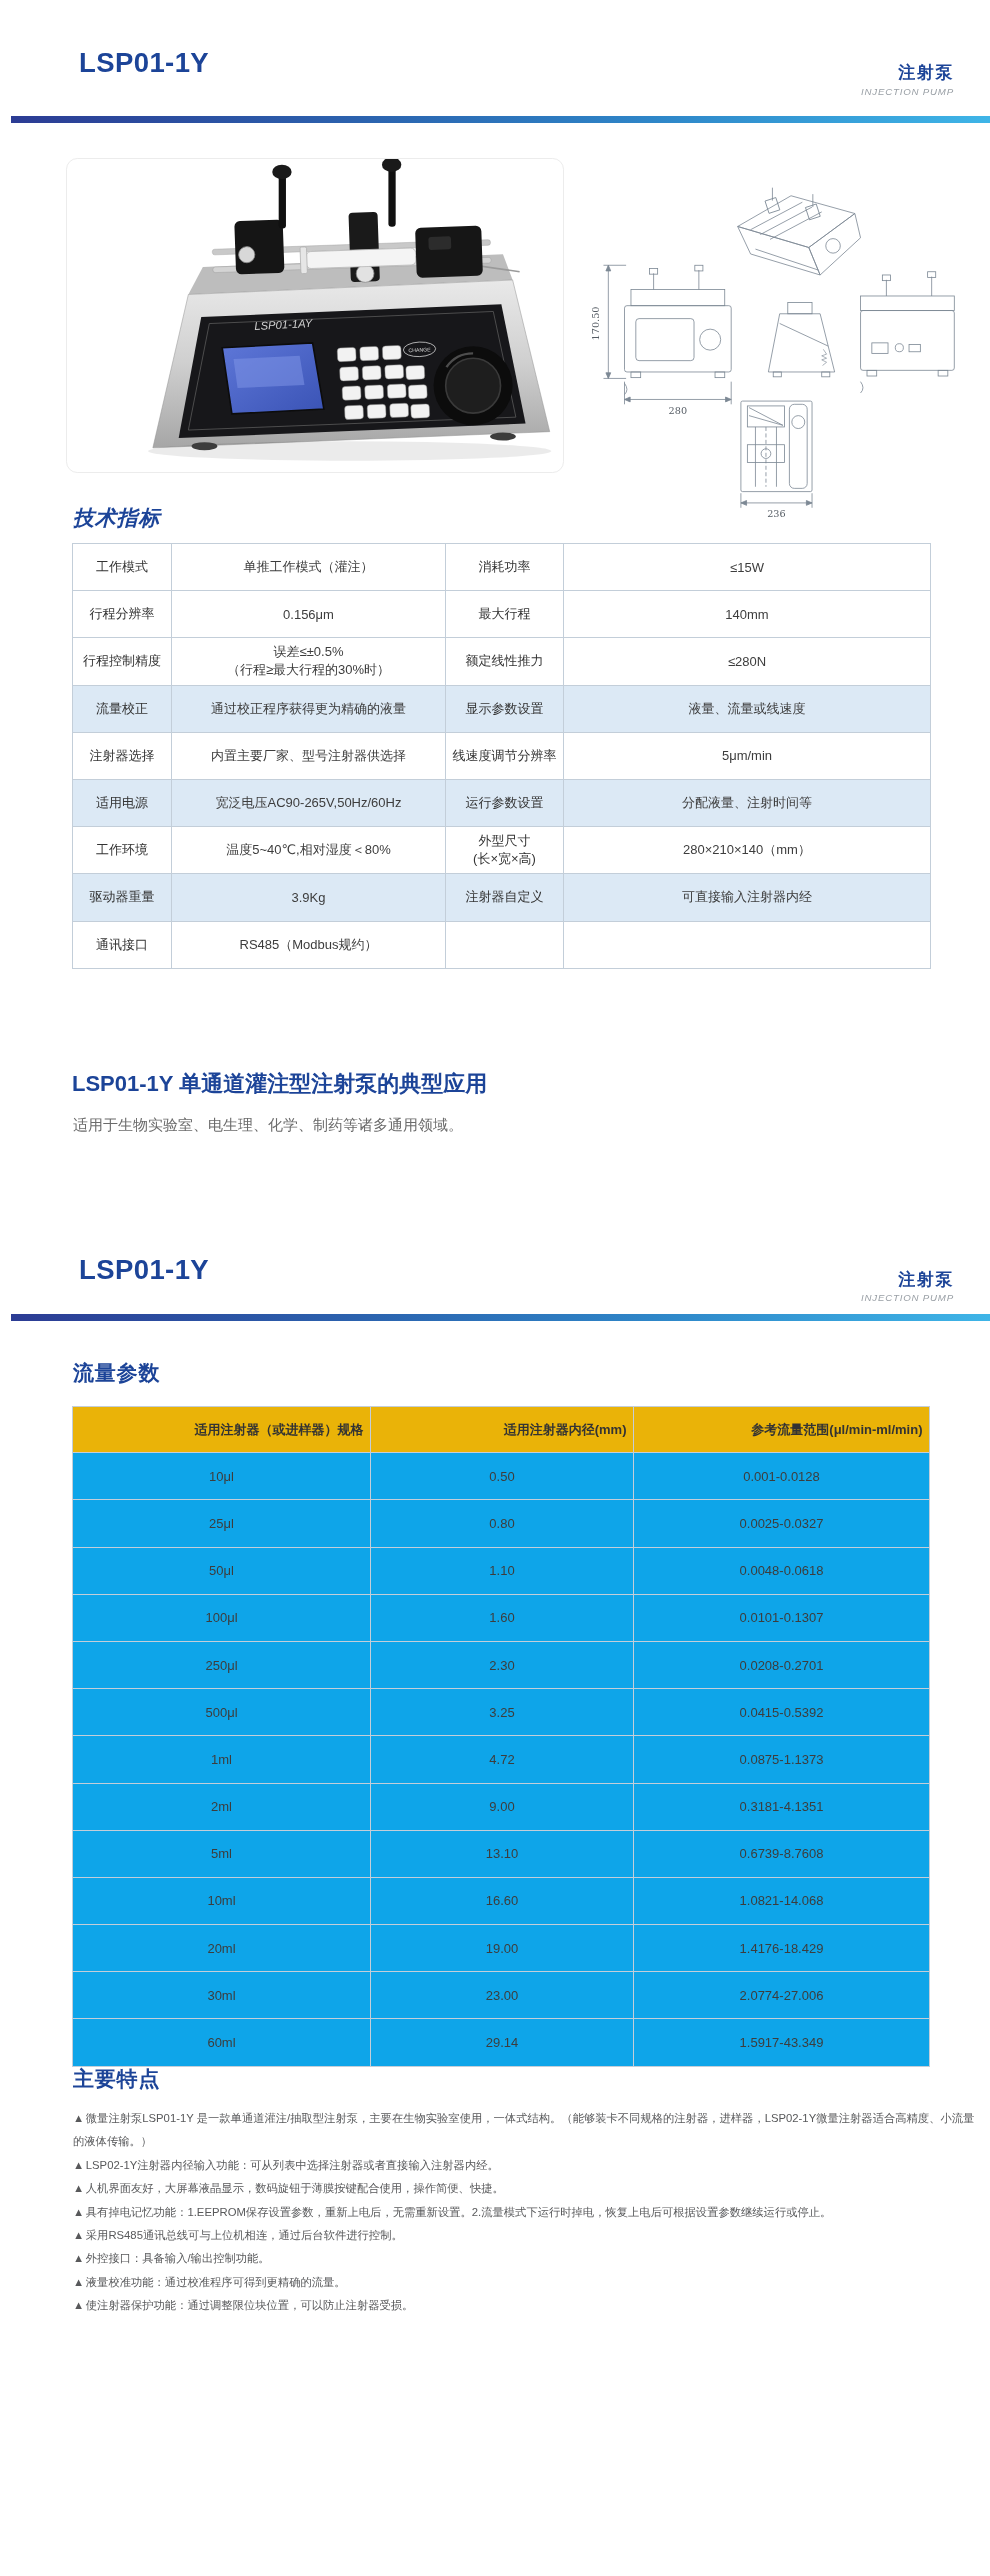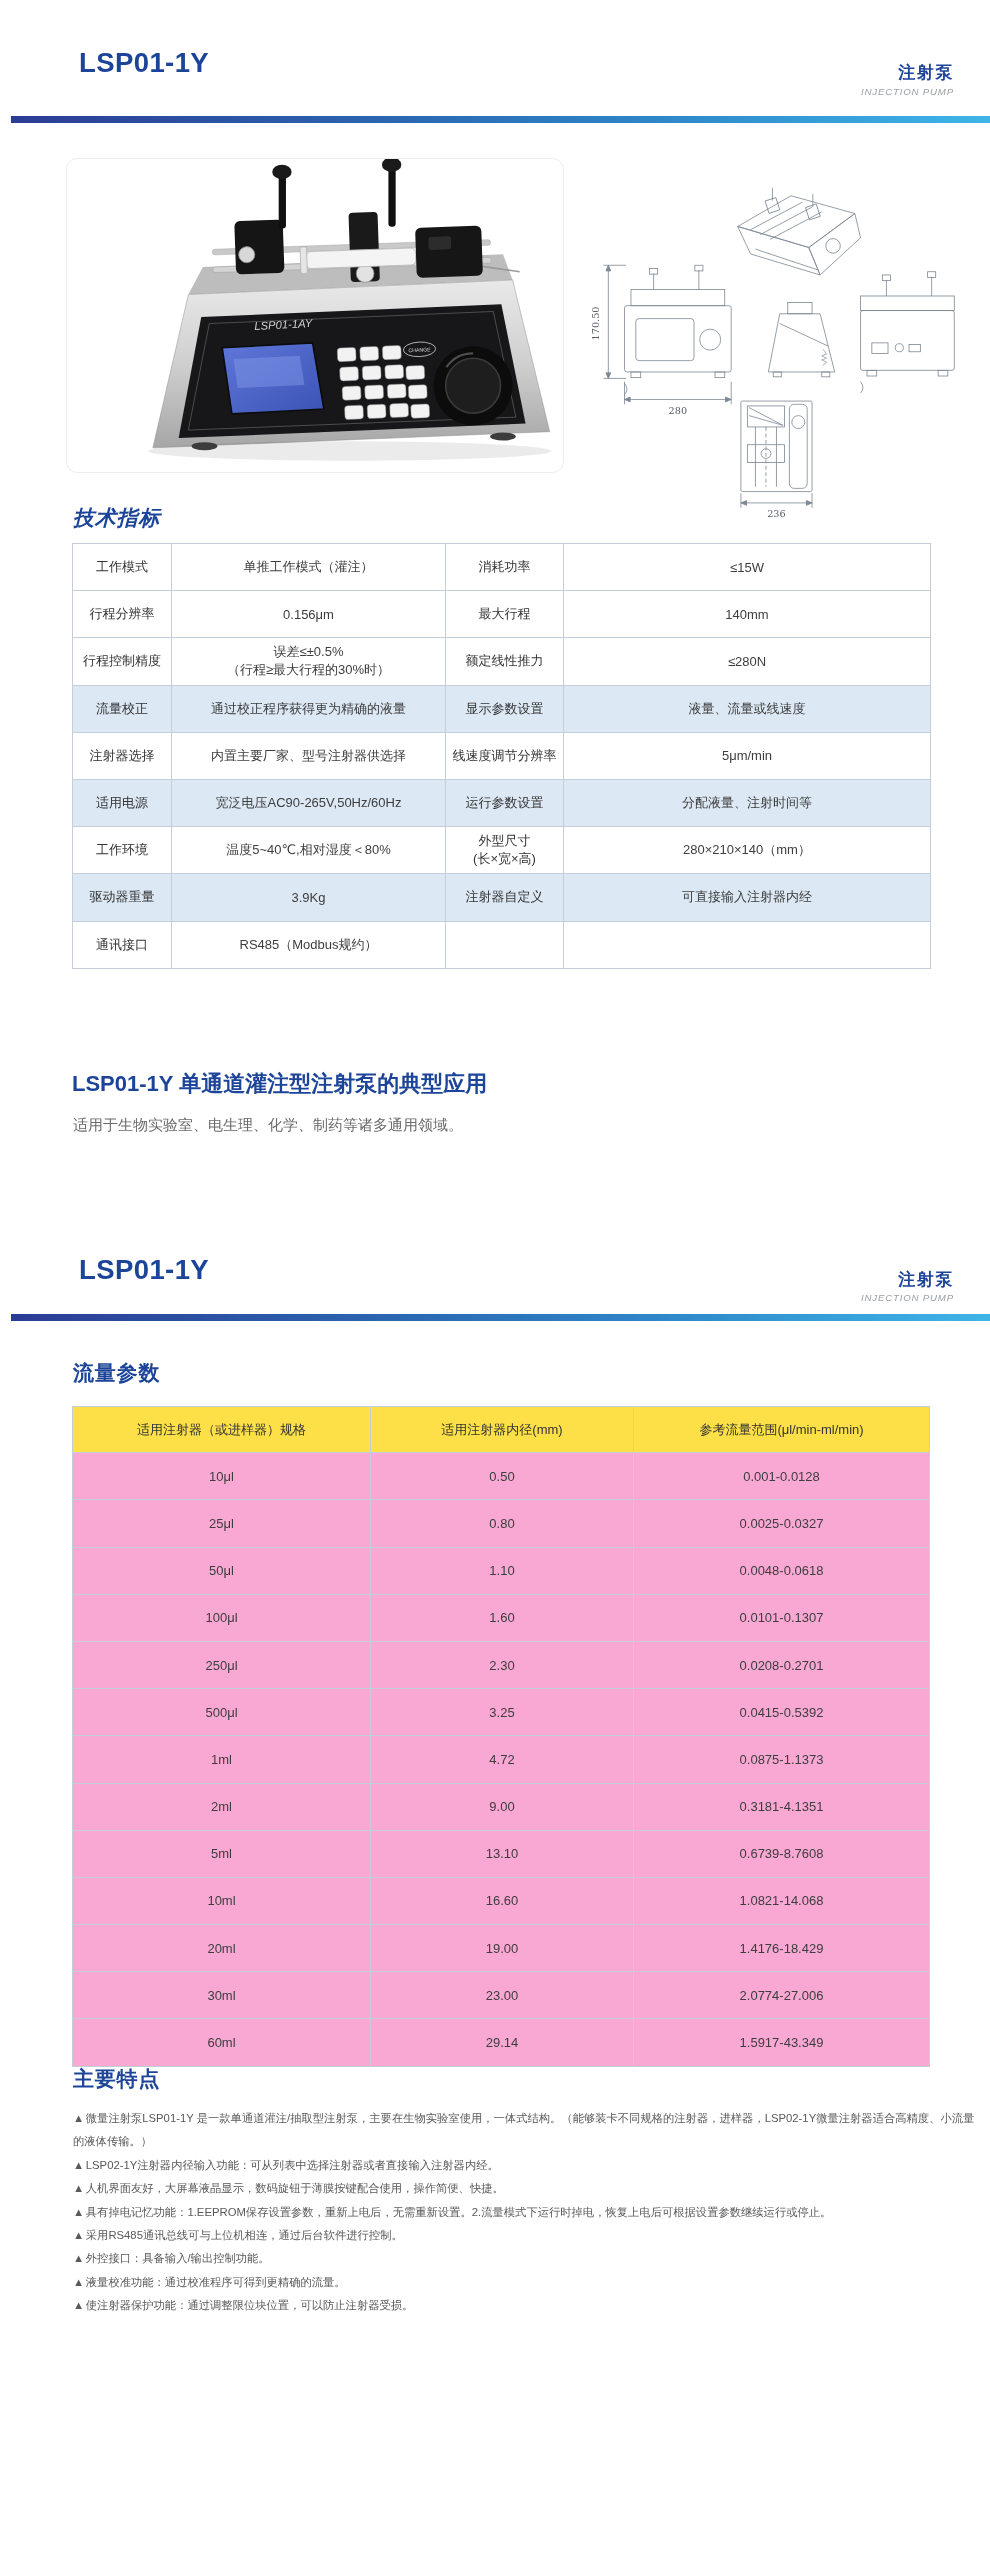--- a/index.html
+++ b/index.html
@@ -20,22 +20,22 @@
   .app-text{position:absolute;left:62px;top:1116px;font-size:15px;color:#6b6b6b;}
 
   table.spec,table.flow{position:absolute;left:61px;border-collapse:collapse;table-layout:fixed;background:#fff;}
   table.spec{top:543px;width:858px;}
   table.flow{top:1406px;width:858px;}
   table.spec td,table.flow td,table.flow th{border:0.8px solid #c3ced9;text-align:center;vertical-align:middle;
     font-size:13px;color:#3d3d3d;white-space:pre-line;padding:1.6px 6.5px;font-weight:normal;}
   table.spec td{height:43px;}
   table.spec tr.alt td{background:#dce9f5;}
   table.spec td.lbl{color:#333333;}
-  table.flow th{height:42px;background:#fde047;color:#333333;font-weight:normal;}
-  table.flow td{height:43px;background:#f9a8d4;}
+  table.flow th{height:42px;background:#eab308;color:#333333;font-weight:bold;text-align:right;}
+  table.flow td{height:43px;background:#0ea5e9;}
 
   #features{position:absolute;left:62px;top:2107px;width:903px;margin:0;padding:0;list-style:none;}
   #features li{font-size:11.3px;line-height:23.4px;color:#58595b;}
   #features .marker{margin-right:1.6px;}
 
   .dim-text{font-family:"DejaVu Serif",serif;font-size:12px;fill:#555c64;}
   svg .ln{stroke:#7c8894;stroke-width:1;fill:none;}
 </style>
 </head>
 <body>

